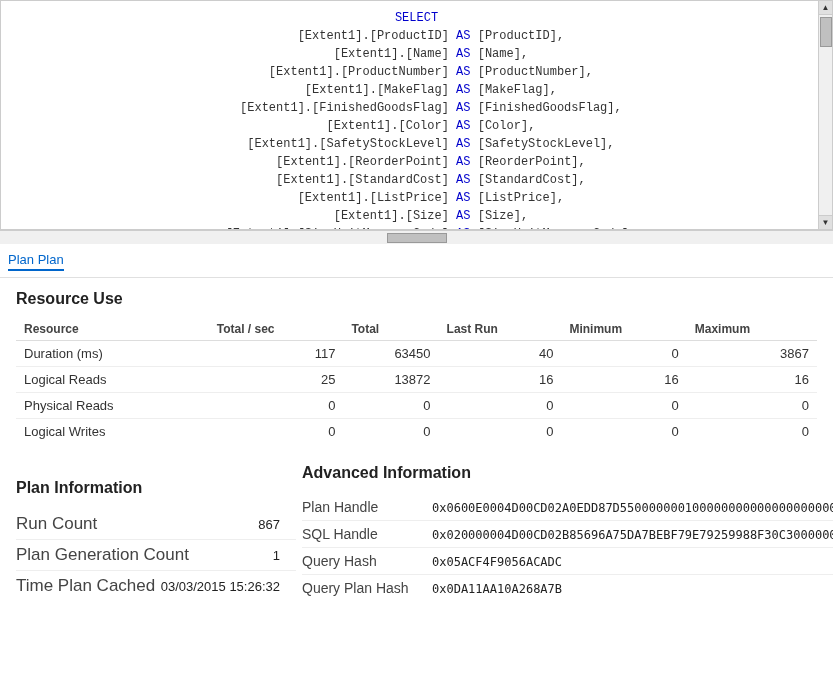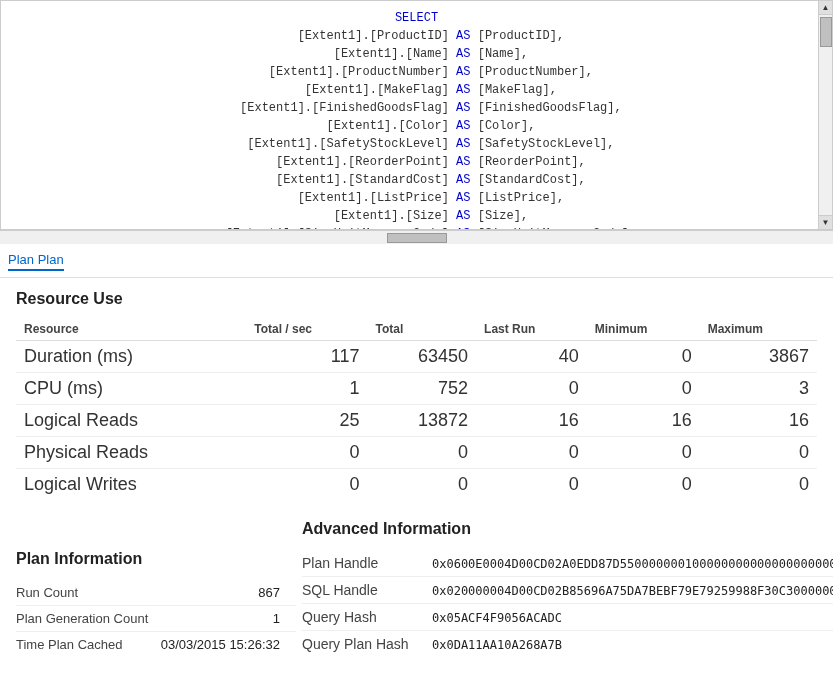--- a/index.html
+++ b/index.html
@@ -152,21 +152,21 @@
       padding: 4px 8px;
       border-bottom: 1px solid #ddd;
     }
     .resource-table th:first-child {
       text-align: left;
     }
     .resource-table td {
       text-align: right;
       padding: 5px 8px;
       border-bottom: 1px solid #eee;
-      font-size: 18px;
+      font-size: 13px;
     }
     .resource-table td:first-child {
       text-align: left;
     }
     .resource-table tr:last-child td {
       border-bottom: none;
     }
 
     
     .info-section {
@@ -197,21 +197,21 @@
       display: flex;
       align-items: baseline;
       padding: 5px 0;
       border-bottom: 1px solid #eee;
     }
     .info-row:last-child {
       border-bottom: none;
     }
     .info-label {
       color: #444;
-      font-size: 13px;
+      font-size: 17px;
       min-width: 140px;
       flex-shrink: 0;
     }
     .info-value {
       color: #222;
       font-size: 13px;
       flex: 1;
       text-align: right;
       padding-right: 16px;
     }
@@ -293,28 +293,20 @@
     <tbody id="resource-tbody">
     <tr>
           <td>Duration (ms)</td>
           <td>117</td>
           <td>63450</td>
           <td>40</td>
           <td>0</td>
           <td>3867</td>
         </tr>
         <tr>
-          <td>CPU (ms)</td>
-          <td>1</td>
-          <td>752</td>
-          <td>0</td>
-          <td>0</td>
-          <td>3</td>
-        </tr>
-        <tr>
           <td>Logical Reads</td>
           <td>25</td>
           <td>13872</td>
           <td>16</td>
           <td>16</td>
           <td>16</td>
         </tr>
         <tr>
           <td>Physical Reads</td>
           <td>0</td>

